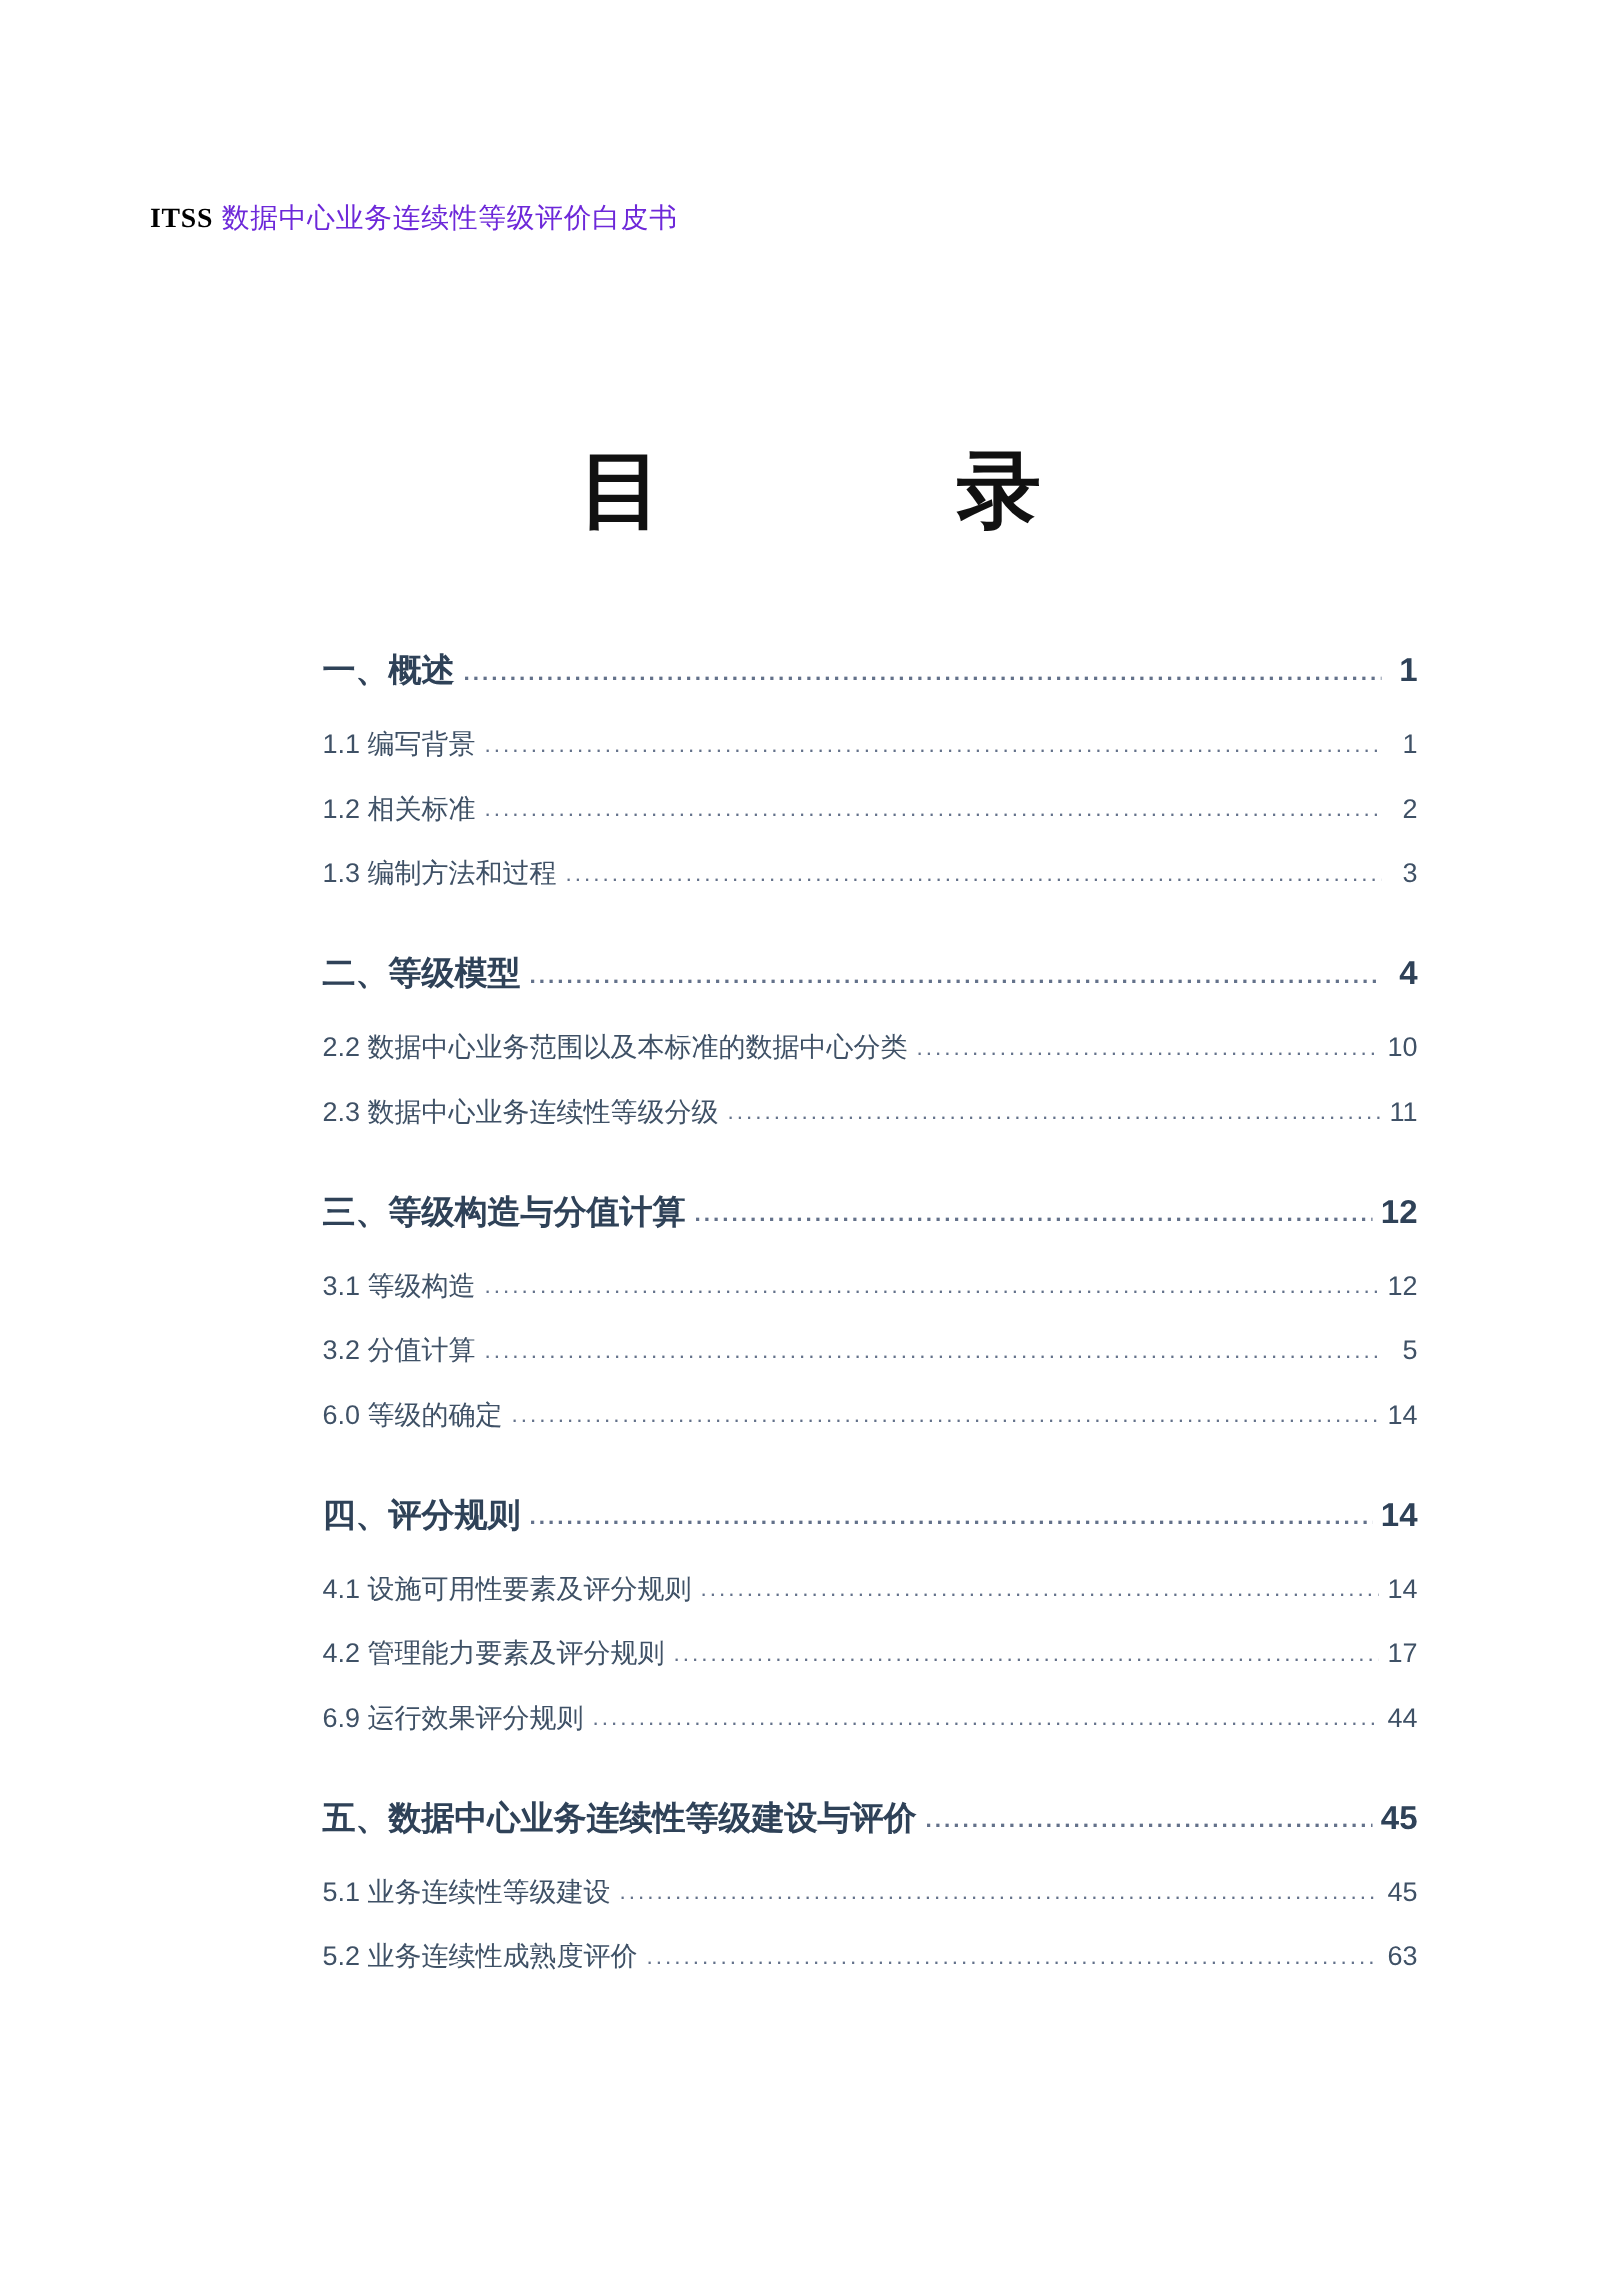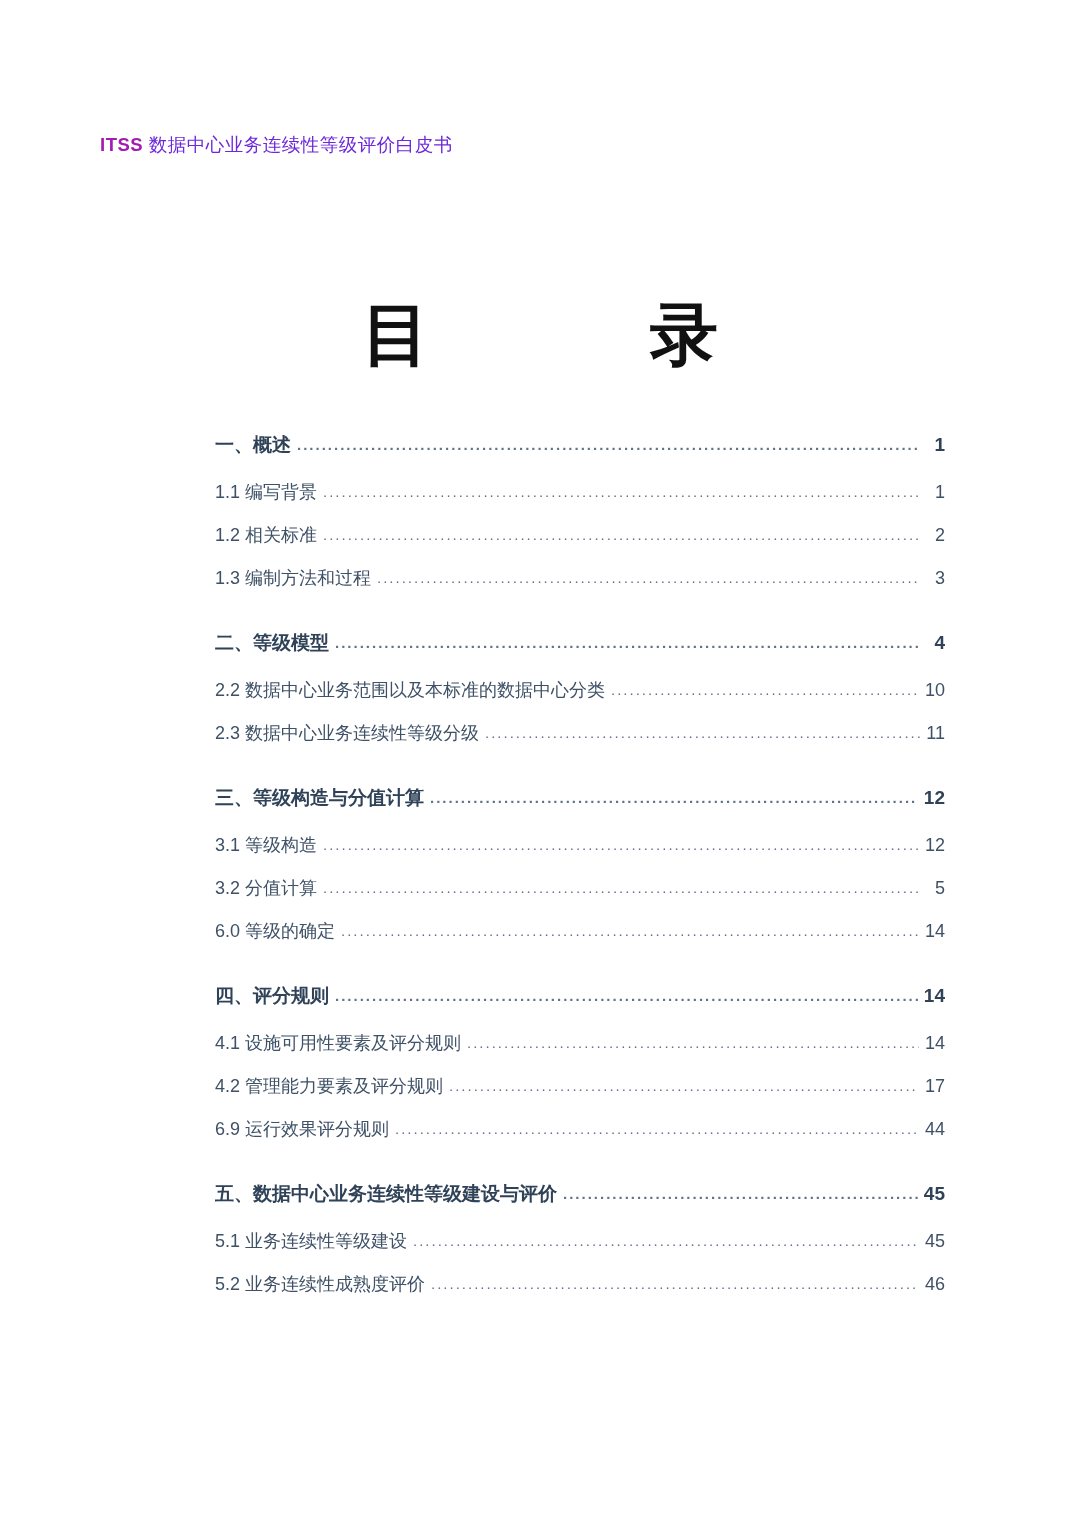--- a/index.html
+++ b/index.html
@@ -25,38 +25,38 @@
   .header {
     position: absolute;
     top: 132px;
     left: 100px;
     font-size: 18.5px;
     letter-spacing: 0.5px;
     color: #3f4f6b;
     white-space: nowrap;
   }
   .header .brand {
-    font-family: Liberation Sans, sans-serif;
+    font-family: Liberation Serif, serif;
     font-weight: 600;
-    color: #a21caf;
+    color: #000000;
     letter-spacing: 0.5px;
   }
   .header .title-text {
     color: #6d28d9;
     font-weight: 500;
   }
   .toc-title {
     position: absolute;
     top: 290px;
     left: 0;
     width: 1080px;
     text-align: center;
     font-family: "Liberation Serif", serif;
     font-weight: bold;
-    font-size: 68px;
+    font-size: 56px;
     letter-spacing: 28px;
     text-indent: 28px;
     color: #111111;
   }
   .toc {
     position: absolute;
     top: 432px;
     left: 215px;
     width: 730px;
   }
@@ -66,21 +66,21 @@
   .toc-row {
     display: flex;
     align-items: baseline;
     width: 100%;
     color: #3d4d66;
     margin-bottom: 19px;
     white-space: nowrap;
   }
   .toc-row.level1 {
     font-weight: bold;
-    font-size: 19px;
+    font-size: 22px;
     color: #2f4258;
     margin-bottom: 22px;
   }
   .toc-row.level2 {
     font-size: 18px;
     color: #3f5166;
     margin-top: 15px;
   }
   .toc-label {
     flex: 0 0 auto;
@@ -225,18 +225,18 @@
         <span class="toc-page">45</span>
       </div>
       <div class="toc-row level2">
         <span class="toc-label">5.1  业务连续性等级建设</span>
         <span class="toc-leader"></span>
         <span class="toc-page">45</span>
       </div>
       <div class="toc-row level2">
         <span class="toc-label">5.2  业务连续性成熟度评价</span>
         <span class="toc-leader"></span>
-        <span class="toc-page">46</span>
+        <span class="toc-page">63</span>
       </div>
     </div>
 
   </div>
 </div>
 
 </body></html>

